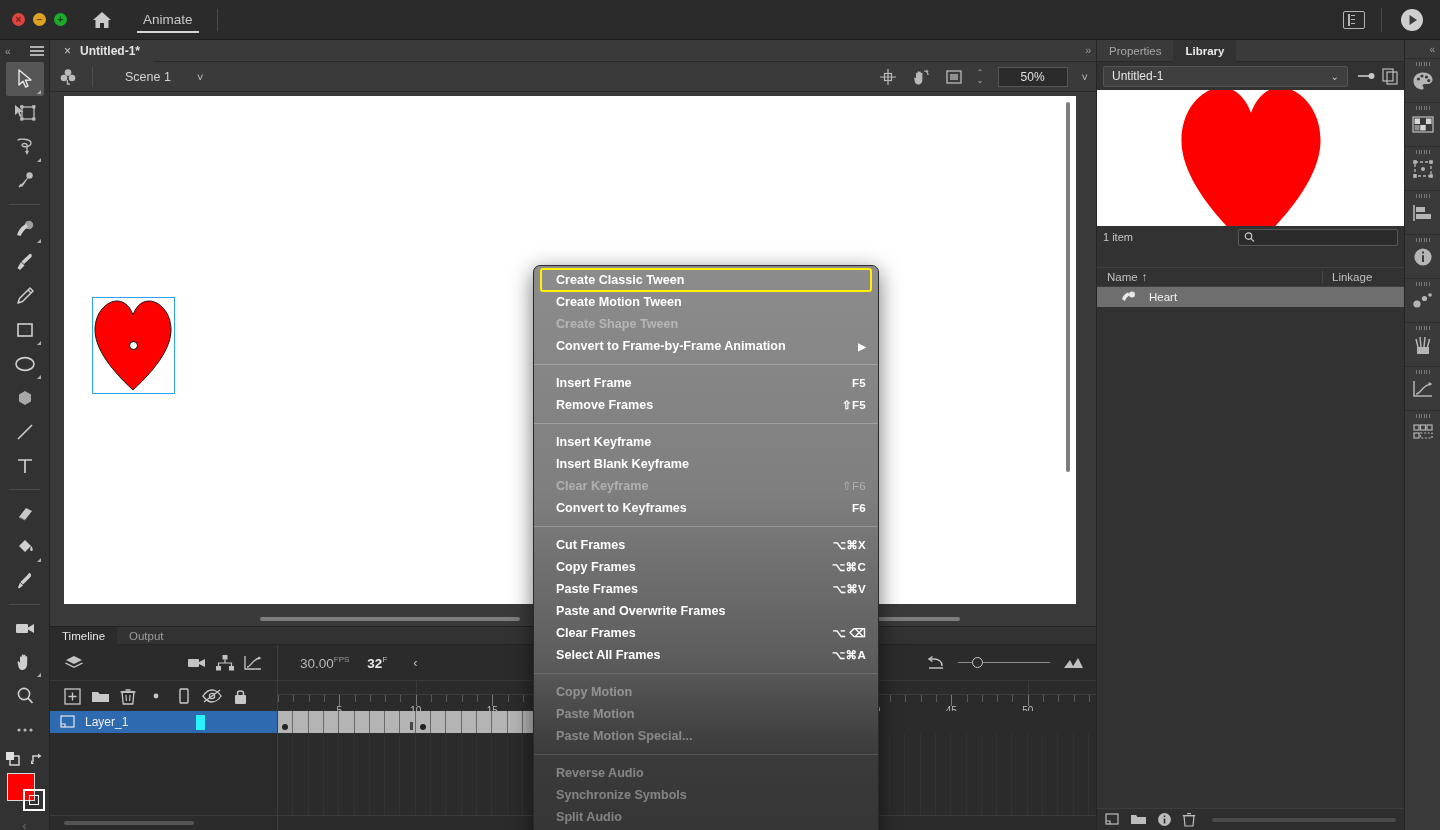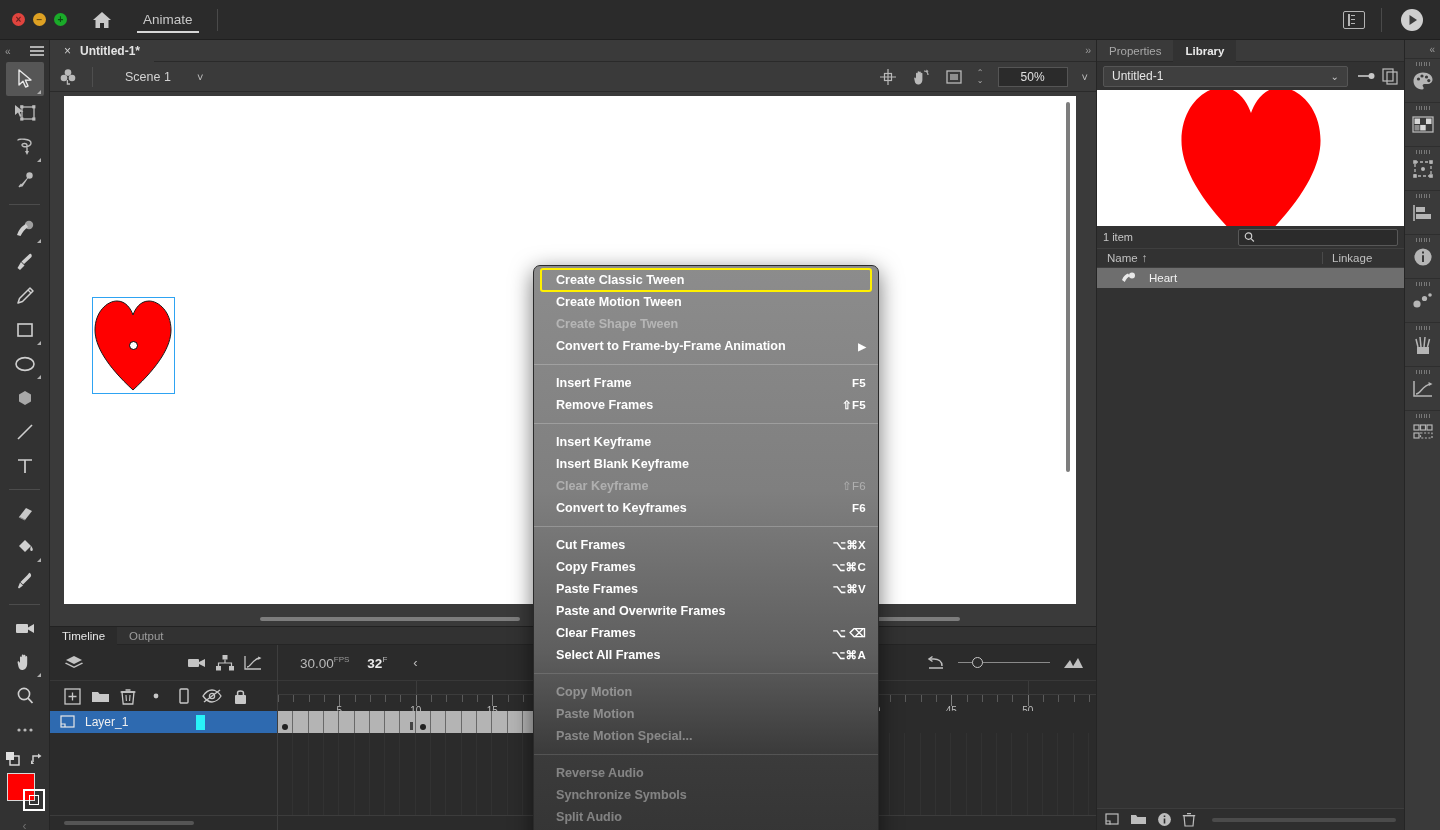--- a/index.html
+++ b/index.html
@@ -126,21 +126,21 @@
   .pin-icon { width:18px; height:14px; }
   .copy-icon { width:16px; height:16px; }
   .lib-preview { height:136px; background:#ffffff; position:relative; overflow:hidden; }
   .lib-info { height:22px; display:flex; align-items:center; padding:0 6px; gap:8px; }
   .lib-count { color:#c6c6c6; font-size:11px; }
   .lib-search {
     margin-left:auto; width:160px; height:17px; background:#2b2b2b; border:1px solid #585858; border-radius:2px;
     display:flex; align-items:center; padding:0 5px; gap:4px;
   }
   .lib-cols { height:20px; display:flex; align-items:center; border-top:1px solid #3f3f3f; border-bottom:1px solid #3f3f3f;
-     color:#c0c0c0; font-size:11.5px; }
+     color:#c0c0c0; font-size:11.5px;margin-top:19px; }
   .col-name { flex:1; padding-left:10px; display:flex; align-items:center; gap:4px; }
   .col-link { width:82px; padding-left:9px; border-left:1px solid #4a4a4a; }
   .lib-item { height:20px; display:flex; align-items:center; gap:12px; padding-left:24px; background:#6e6e6e; color:#f2f2f2; font-size:11.5px; }
   .lib-bottom { position:absolute; left:0; right:0; bottom:0; height:22px; background:#2e2e2e;
     display:flex; align-items:center; gap:10px; padding:0 8px; border-top:1px solid #3d3d3d; }
   .lib-bottom .sbar { margin-left:6px; flex:1; height:4px; background:#4b4b4b; border-radius:2px; max-width:200px;}
 
   
   .rail {
     position: absolute; right: 0; top: 40px; width: 36px; bottom: 0;

